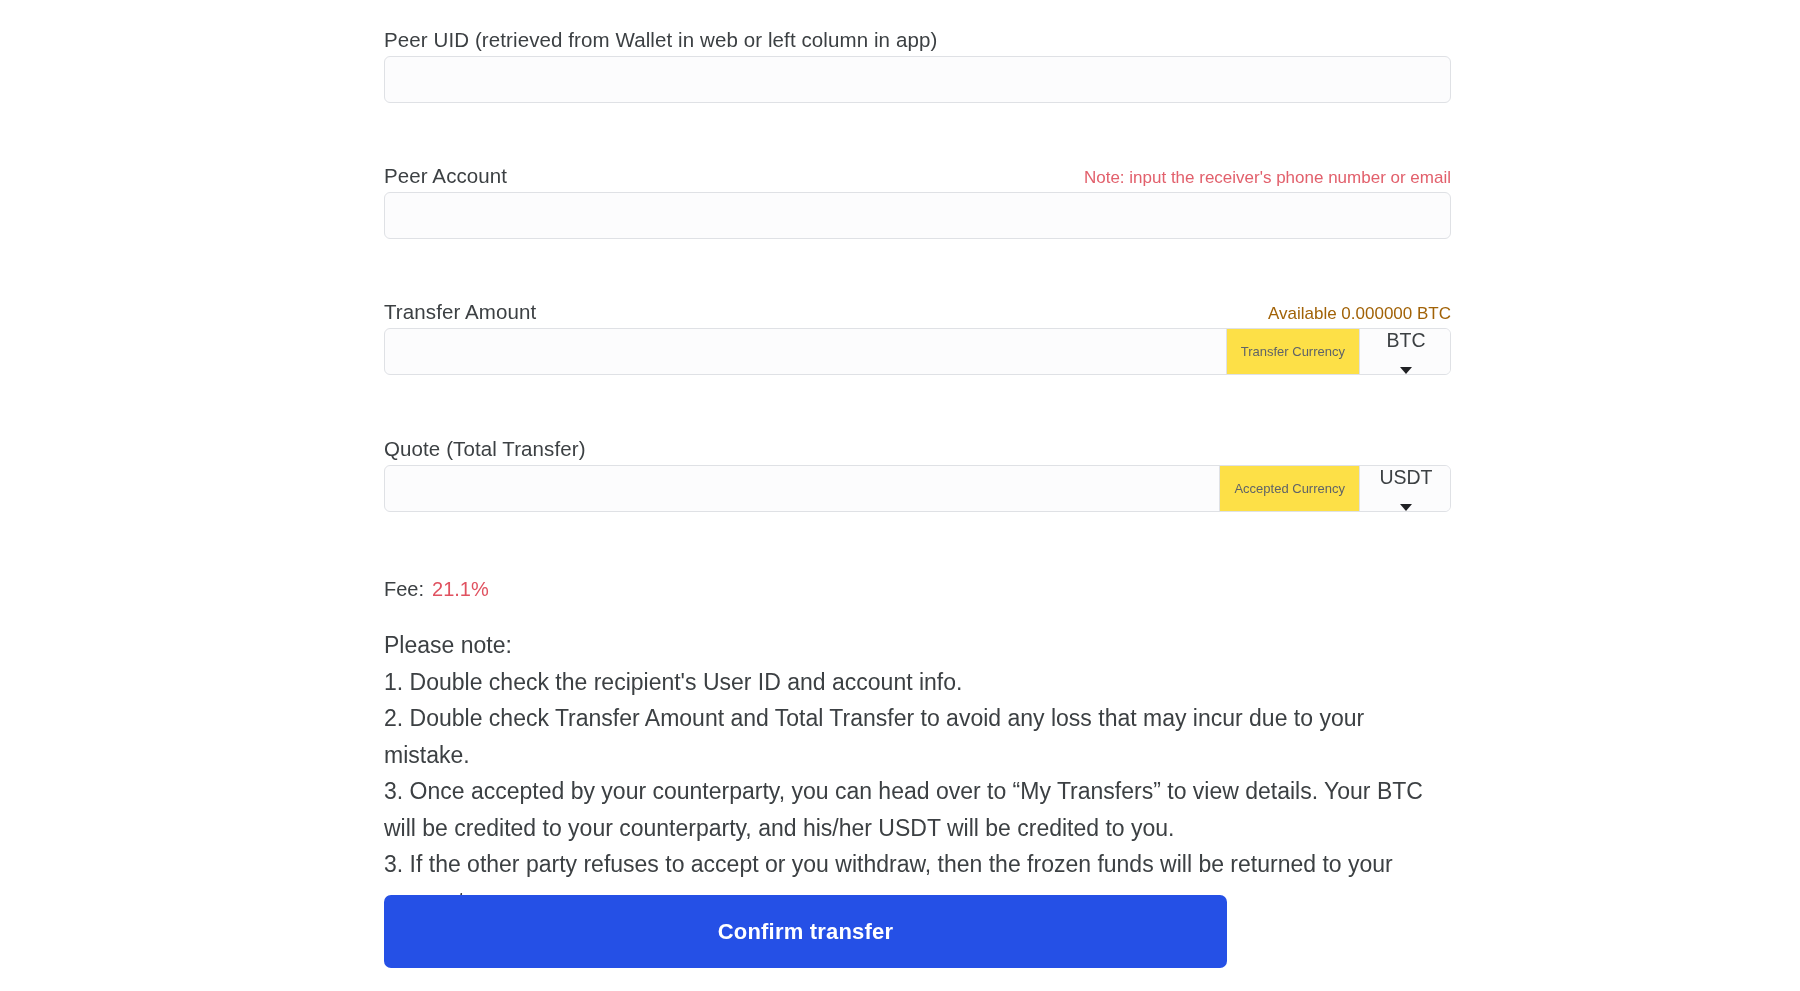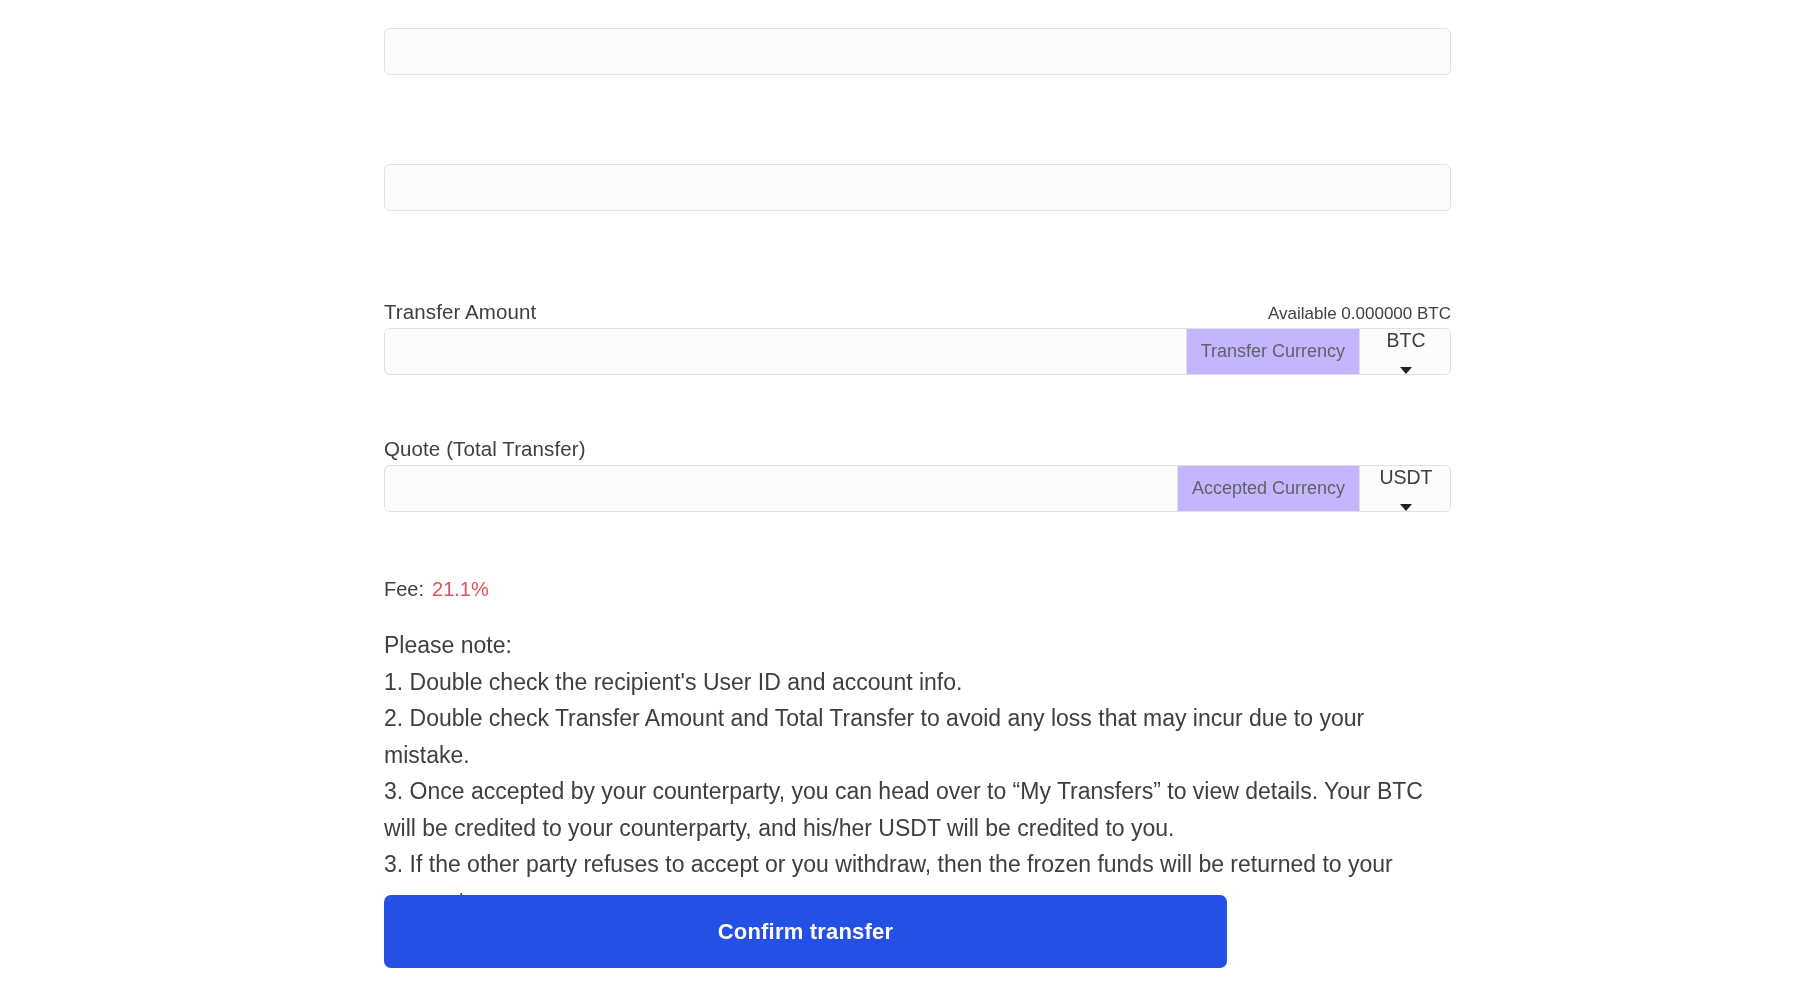--- a/index.html
+++ b/index.html
@@ -41,21 +41,21 @@
     font-size: 20.5px;
     color: #3c4043;
     letter-spacing: 0.1px;
     white-space: nowrap;
   }
   .hint {
     font-size: 17px;
     color: #e2606c;
     white-space: nowrap;
   }
-  .hint.strong { color: #404040; }
+  .hint.strong { color: #a16207; }
 
   .control {
     display: flex;
     width: 1067px;
     height: 47px;
     border: 1px solid #dfe1e5;
     border-radius: 6px;
     background: #fcfcfd;
     box-sizing: border-box;
     overflow: hidden;
@@ -68,24 +68,24 @@
     font-family: "Liberation Sans", sans-serif;
     font-size: 19px;
     color: #3c4043;
     padding: 0 14px;
     min-width: 0;
   }
   .addon {
     display: flex;
     align-items: center;
     padding: 0 14px;
-    font-size: 18px;
+    font-size: 13px;
     color: #5f6368;
     border-left: 1px solid #dfe1e5;
-    background: #c4b5fd;
+    background: #fde047;
     white-space: nowrap;
     margin-left: 44px;
   }
   .select-addon {
     display: flex;
     align-items: center;
     gap: 14px;
     padding: 0 14px 0 16px;
     font-size: 19.5px;
     color: #3c4043;
@@ -152,26 +152,33 @@
     cursor: pointer;
   }
 </style>
 </head>
 <body>
 
 <div class="page">
   <div class="form-wrap">
 
     <div class="field f1">
+      <div class="field-head">
+        <span class="label">Peer UID (retrieved from Wallet in web or left column in app)</span>
+      </div>
       <div class="control">
         <input class="text-input" type="text" placeholder="" style="">
       </div>
     </div>
 
     <div class="field f2">
+      <div class="field-head">
+        <span class="label">Peer Account</span>
+        <span class="hint">Note: input the receiver's phone number or email</span>
+      </div>
       <div class="control">
         <input class="text-input" type="text" placeholder="" style="">
       </div>
     </div>
 
     <div class="field f3">
       <div class="field-head">
         <span class="label">Transfer Amount</span>
         <span class="hint strong">Available 0.000000 BTC</span>
       </div>

